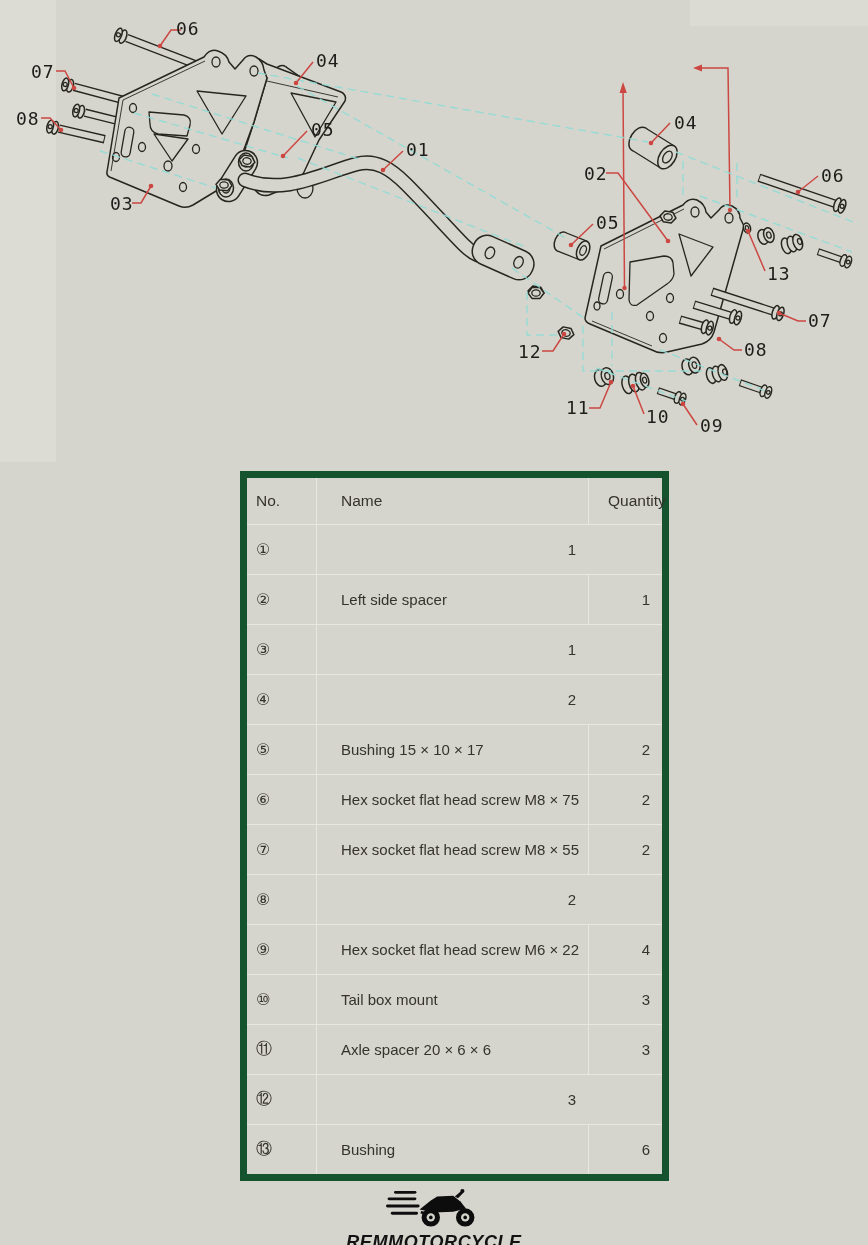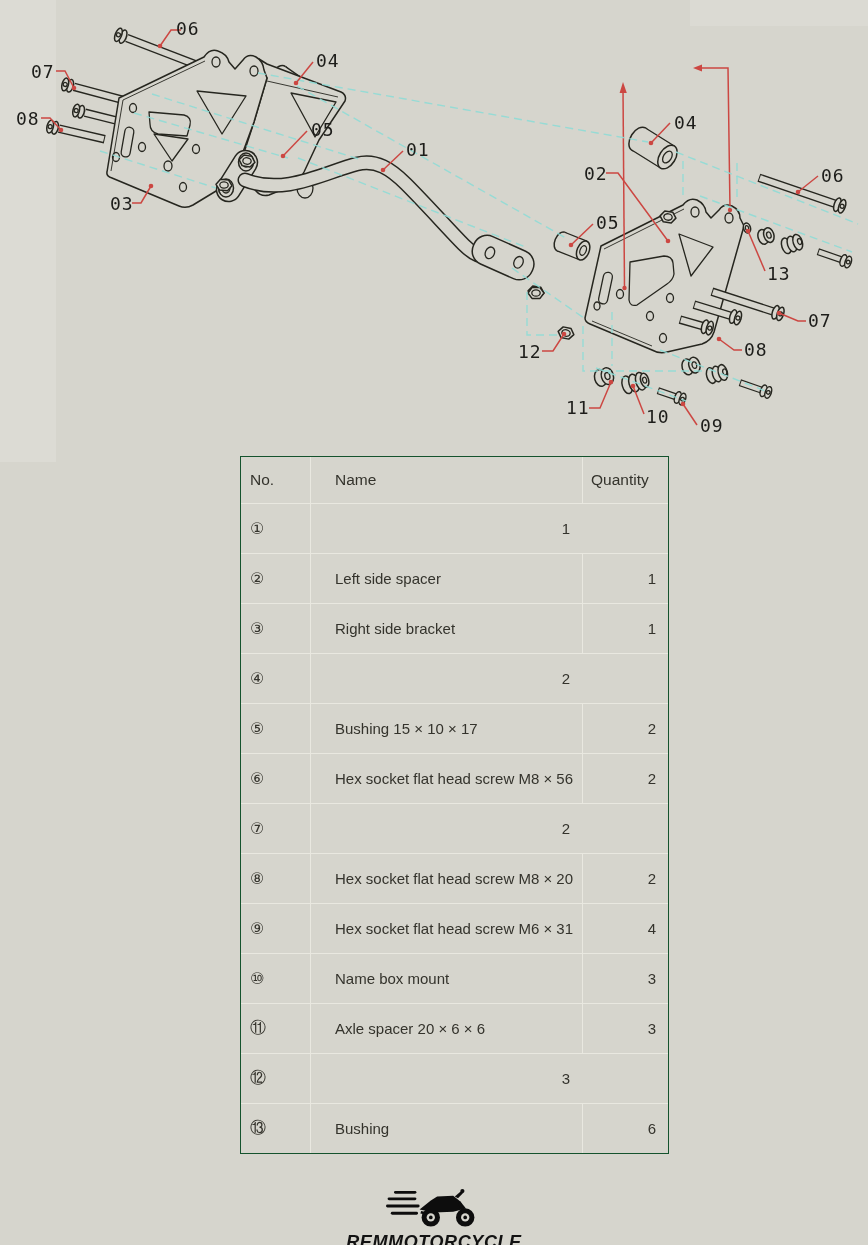--- a/index.html
+++ b/index.html
@@ -22,22 +22,22 @@
   .s2sm{stroke:#d6d5cd;stroke-width:4.6;fill:none;}
   .t1{stroke:#26261f;stroke-width:15;fill:none;stroke-linecap:round;}
   .t2{stroke:#d6d5cd;stroke-width:12;fill:none;stroke-linecap:round;}
   .cy{stroke:#8fdcd6;stroke-width:1.4;fill:none;stroke-dasharray:8 5;opacity:.9;}
   .red{stroke:#cc4742;stroke-width:1.5;fill:none;}
   .redfill{fill:#cc4742;stroke:none;}
   .callout-text{font-family:"DejaVu Sans Mono", monospace;font-size:18px;fill:#1d1d1a;letter-spacing:1px;}
 
   
   #parts-table{
-    position:absolute;left:240px;top:456px;width:429px;
-    border:1px solid #14532d;color:#34332c;font-size:15px;box-sizing:border-box;
+    position:absolute;left:240px;top:471px;width:429px;
+    border:7px solid #14532d;color:#34332c;font-size:15px;box-sizing:border-box;
   }
   .t-row{display:grid;grid-template-columns:69px 272px 1fr;height:49px;border-top:1px solid #e9e8e0;}
   .t-row.head{height:46px;border-top:none;}
   .cell{display:flex;align-items:center;height:100%;box-sizing:border-box;}
   .c-no{padding-left:9px;}
   .c-no .circ{font-family:"DejaVu Sans", sans-serif;font-size:16px;}
   .c-name{padding-left:24px;border-left:1px solid #e9e8e0;}
   .c-qty{border-left:1px solid #e9e8e0;justify-content:flex-end;padding-right:12px;}
   .head .cell{font-size:15.5px;}
 
@@ -407,88 +407,87 @@
         <circle cx="683" cy="404" r="2.3" class="redfill"></circle>
         <text x="700" y="432" class="callout-text">09</text>
       </g>
     </g>
 </svg>
 
 <div id="parts-table">
   <div class="t-row head">
     <div class="cell c-no">No.</div>
     <div class="cell c-name">Name</div>
-    <div class="cell c-qty" style="justify-content:flex-start;padding-left:8px;">Quantity</div>
+    <div class="cell c-qty" style="justify-content:flex-start;padding-left:19px;">Quantity</div>
   </div>
   <div id="table-body">
       <div class="t-row">
         <div class="cell c-no">
           <span class="circ">①</span>
         </div>
         <div class="cell c-qty">1</div>
       </div>
       <div class="t-row">
         <div class="cell c-no">
           <span class="circ">②</span>
         </div>
         <div class="cell c-name">Left side spacer</div>
         <div class="cell c-qty">1</div>
       </div>
       <div class="t-row">
         <div class="cell c-no">
           <span class="circ">③</span>
         </div>
-        <div class="cell c-name">Right side bracket</div>
         <div class="cell c-qty">1</div>
       </div>
       <div class="t-row">
         <div class="cell c-no">
           <span class="circ">④</span>
         </div>
         <div class="cell c-qty">2</div>
       </div>
       <div class="t-row">
         <div class="cell c-no">
           <span class="circ">⑤</span>
         </div>
         <div class="cell c-name">Bushing 15 × 10 × 17</div>
         <div class="cell c-qty">2</div>
       </div>
       <div class="t-row">
         <div class="cell c-no">
           <span class="circ">⑥</span>
         </div>
-        <div class="cell c-name">Hex socket flat head screw M8 × 56</div>
+        <div class="cell c-name">Hex socket flat head screw M8 × 75</div>
         <div class="cell c-qty">2</div>
       </div>
       <div class="t-row">
         <div class="cell c-no">
           <span class="circ">⑦</span>
         </div>
+        <div class="cell c-name">Hex socket flat head screw M8 × 55</div>
         <div class="cell c-qty">2</div>
       </div>
       <div class="t-row">
         <div class="cell c-no">
           <span class="circ">⑧</span>
         </div>
-        <div class="cell c-name">Hex socket flat head screw M8 × 20</div>
         <div class="cell c-qty">2</div>
       </div>
       <div class="t-row">
         <div class="cell c-no">
           <span class="circ">⑨</span>
         </div>
-        <div class="cell c-name">Hex socket flat head screw M6 × 31</div>
+        <div class="cell c-name">Hex socket flat head screw M6 × 22</div>
         <div class="cell c-qty">4</div>
       </div>
       <div class="t-row">
         <div class="cell c-no">
           <span class="circ">⑩</span>
         </div>
-        <div class="cell c-name">Name box mount</div>
+        <div class="cell c-name">Tail box mount</div>
         <div class="cell c-qty">3</div>
       </div>
       <div class="t-row">
         <div class="cell c-no">
           <span class="circ">⑪</span>
         </div>
         <div class="cell c-name">Axle spacer 20 × 6 × 6</div>
         <div class="cell c-qty">3</div>
       </div>
       <div class="t-row">

